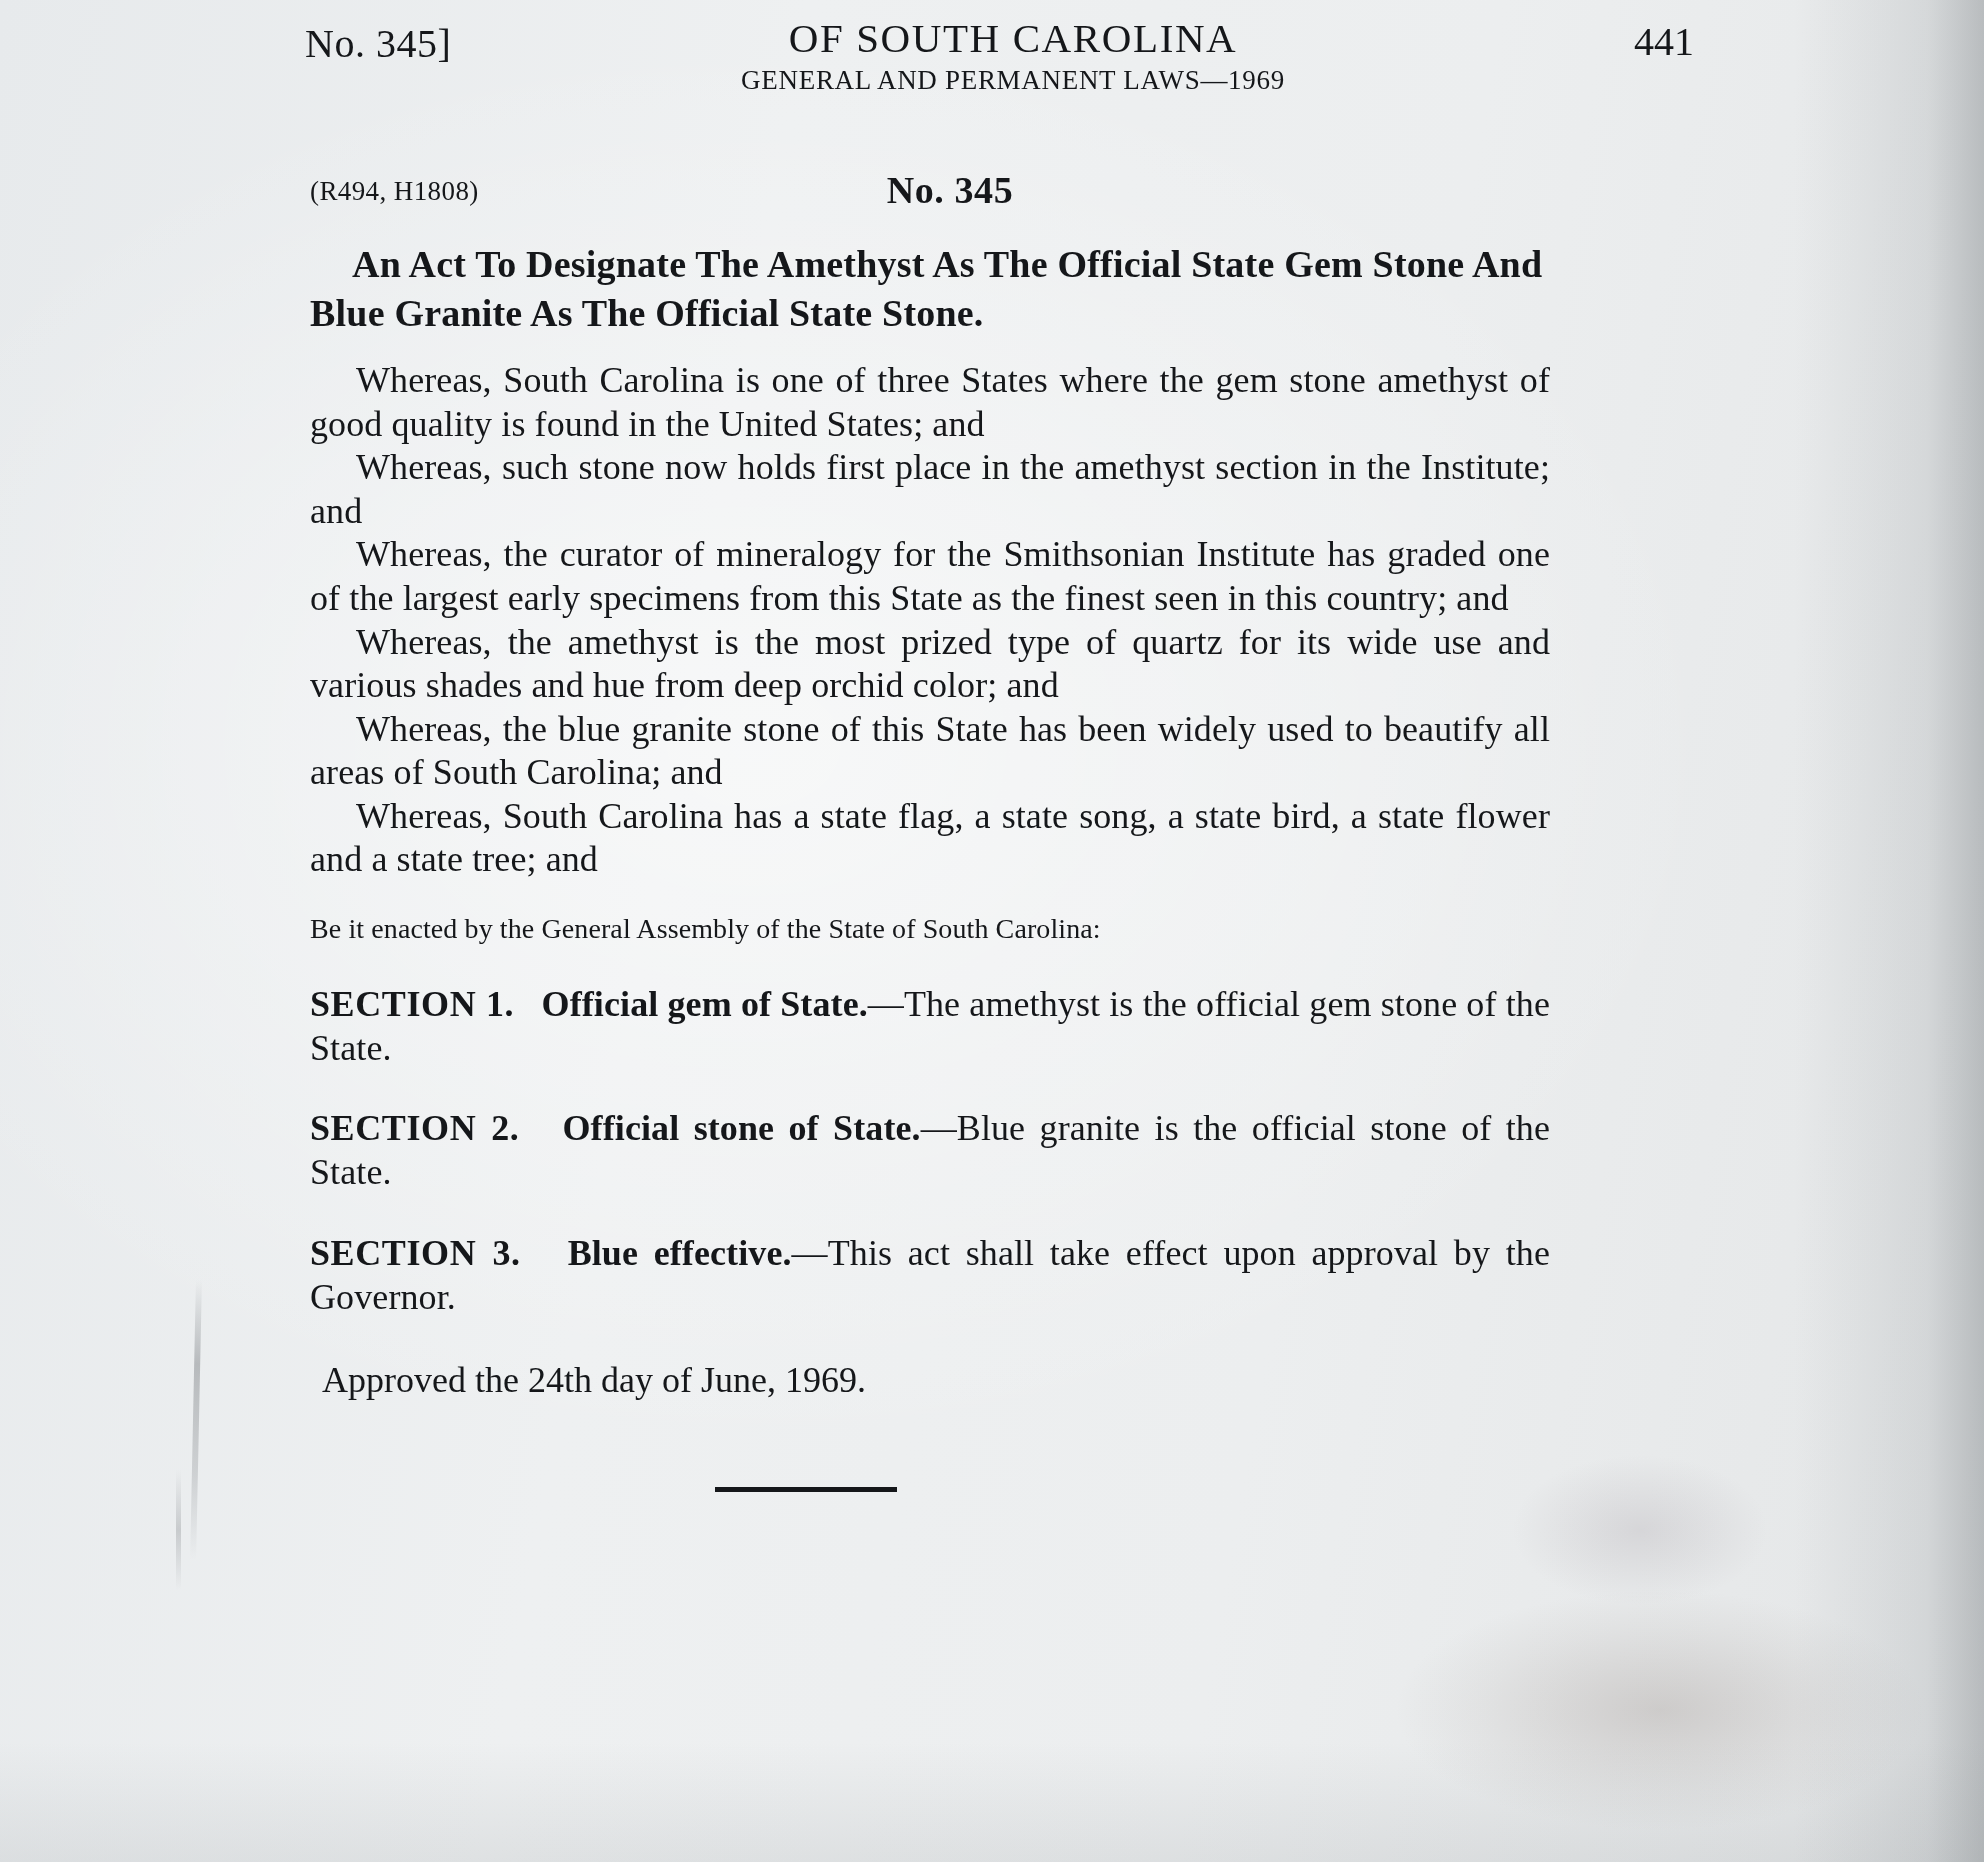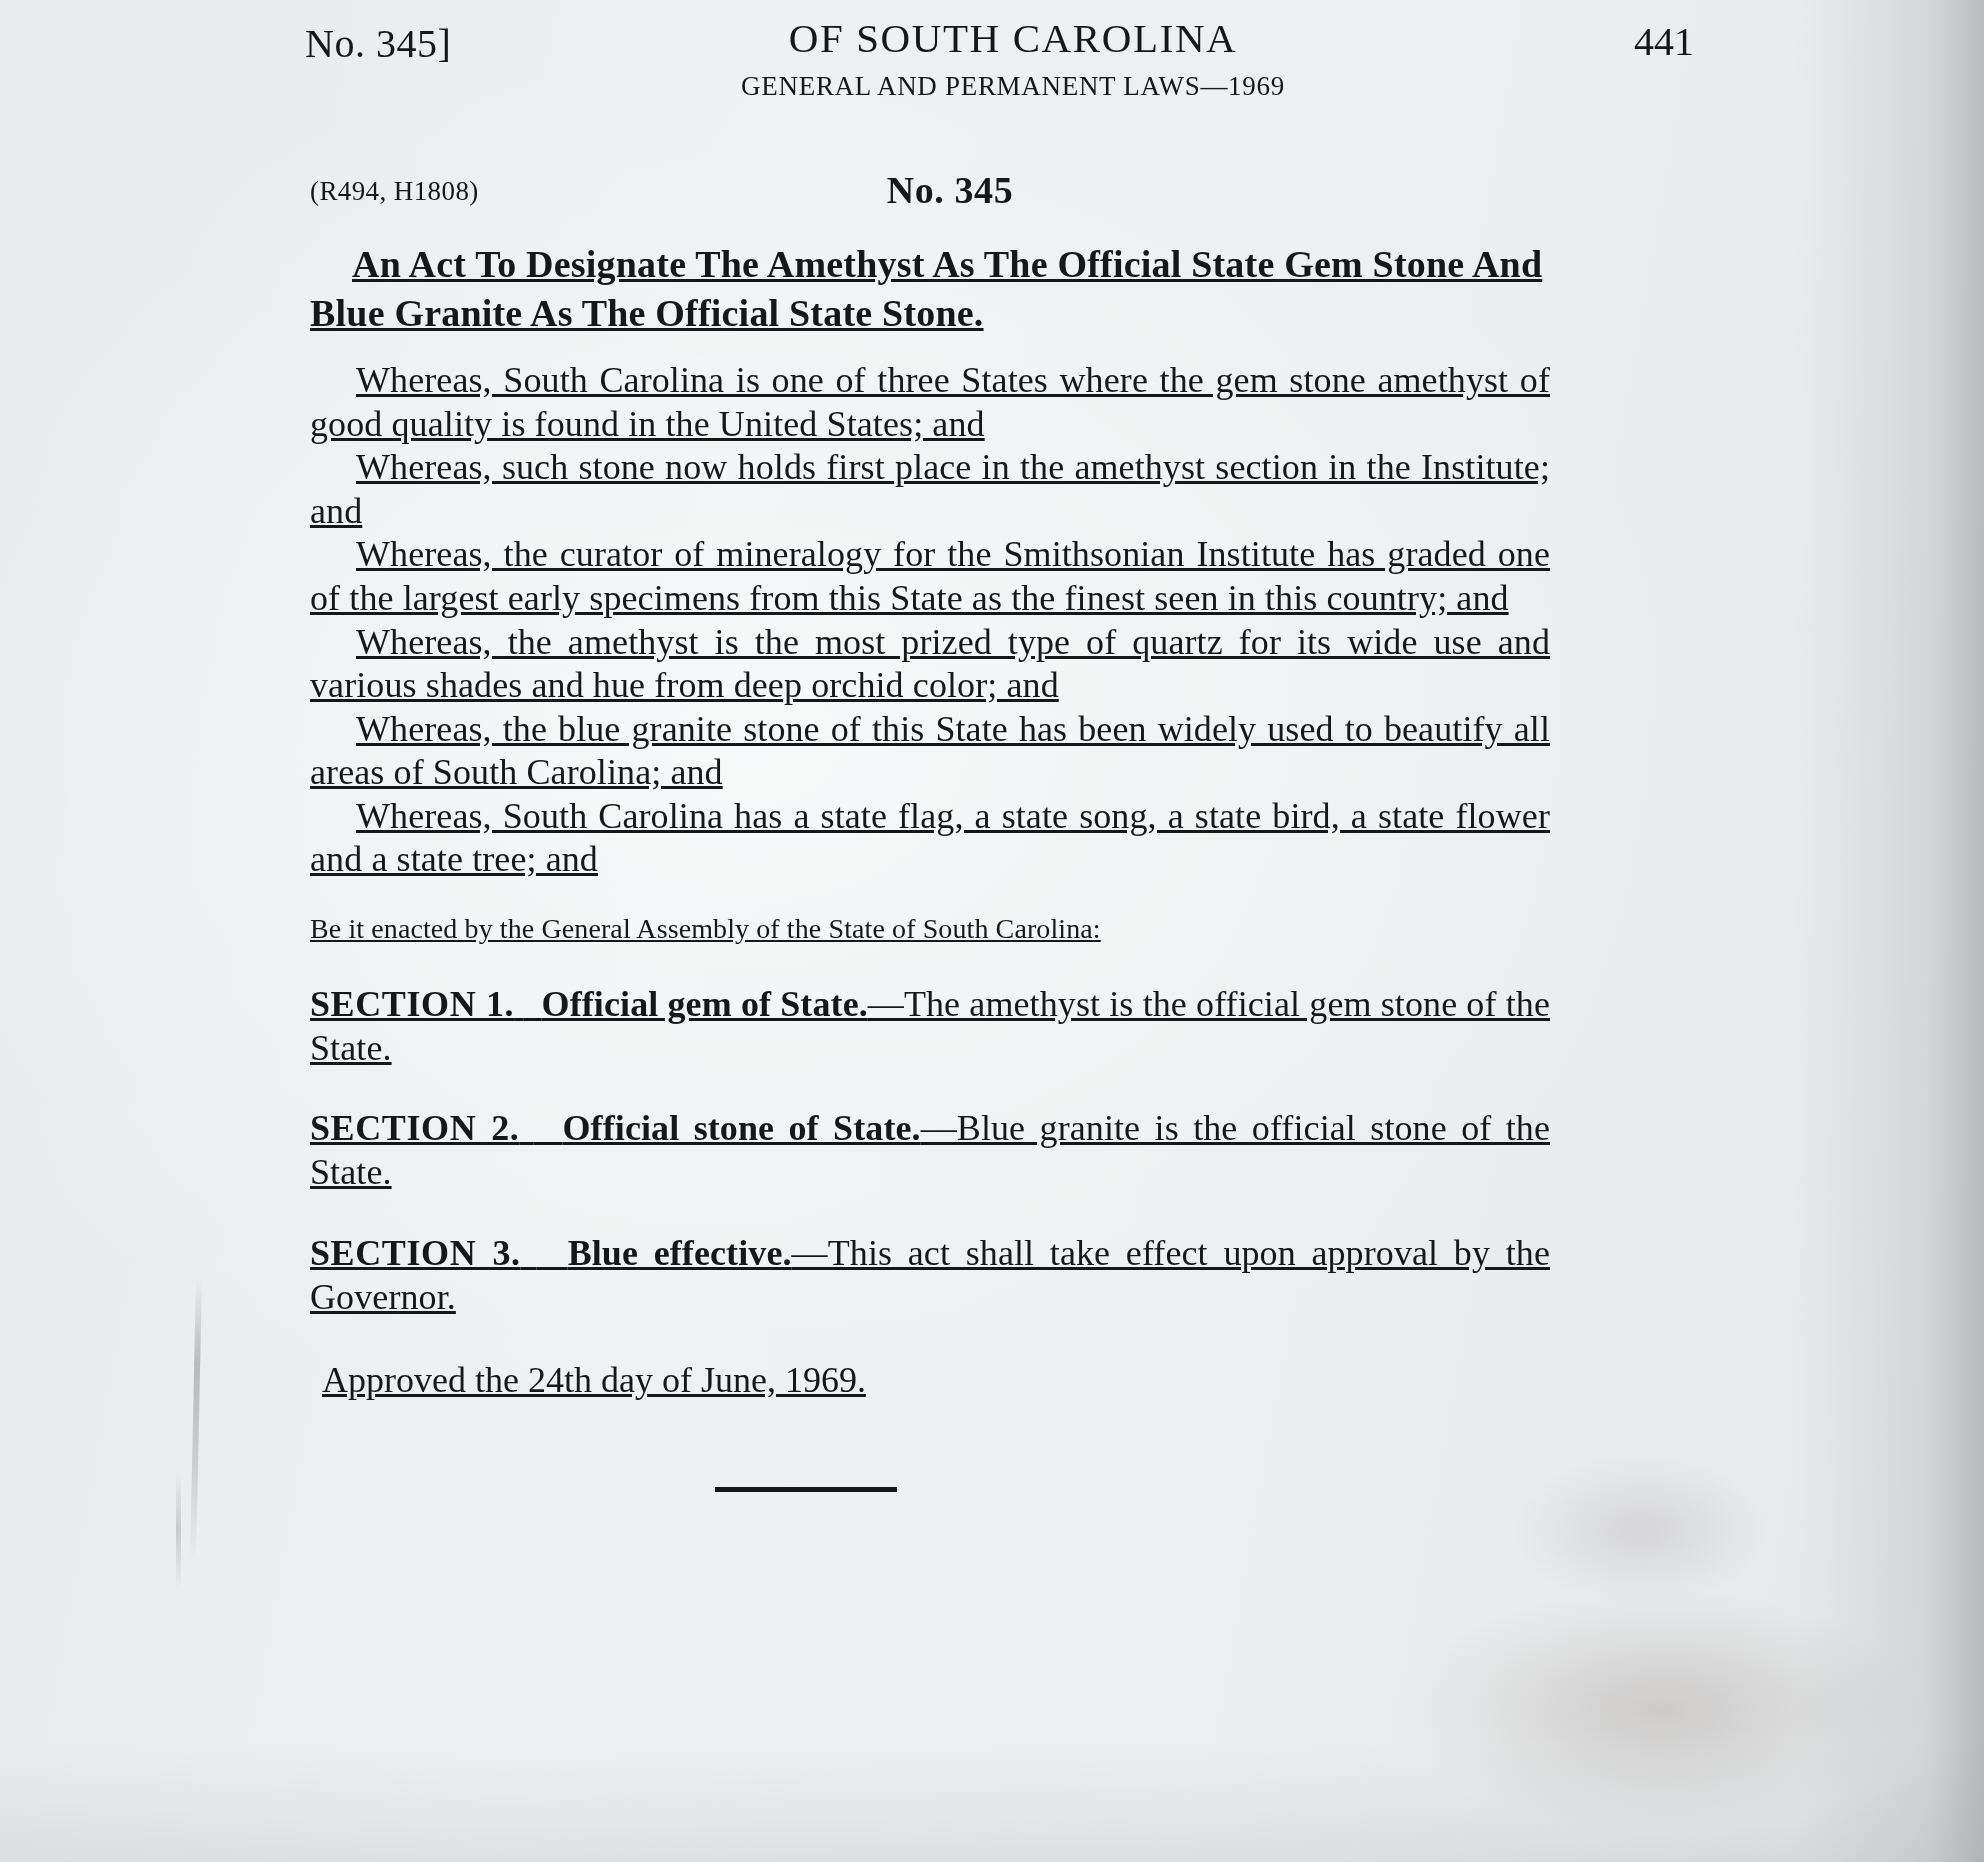--- a/index.html
+++ b/index.html
@@ -8,21 +8,20 @@
     background: #b9bcbb;
   }
   .page {
     position: relative;
     width: 1984px;
     height: 1862px;
     background: #eceeef;
     overflow: hidden;
     font-family: "Liberation Serif", serif;
     color: #15171a;
-    text-decoration: underline;
   }
   
   .paper-tone {
     position: absolute;
     inset: 0;
     background:
       radial-gradient(ellipse 70% 55% at 38% 40%, rgba(255,255,255,0.55) 0%, rgba(255,255,255,0.0) 70%),
       linear-gradient(100deg, #e7eaec 0%, #eef0f1 35%, #eceeef 65%, #e4e6e7 100%);
     pointer-events: none;
   }
@@ -88,21 +87,21 @@
     text-align: center;
   }
   .rh-title {
     font-size: 41px;
     letter-spacing: 1.6px;
     margin-left: 30px;
   }
   .rh-sub {
     font-size: 27px;
     letter-spacing: 0.7px;
-    margin-top: 9px;
+    margin-top: 3px;
     margin-left: 30px;
   }
   .rh-right {
     position: absolute;
     right: 290px;
     top: 4px;
     font-size: 40px;
   }
 
   .bodyblock {

